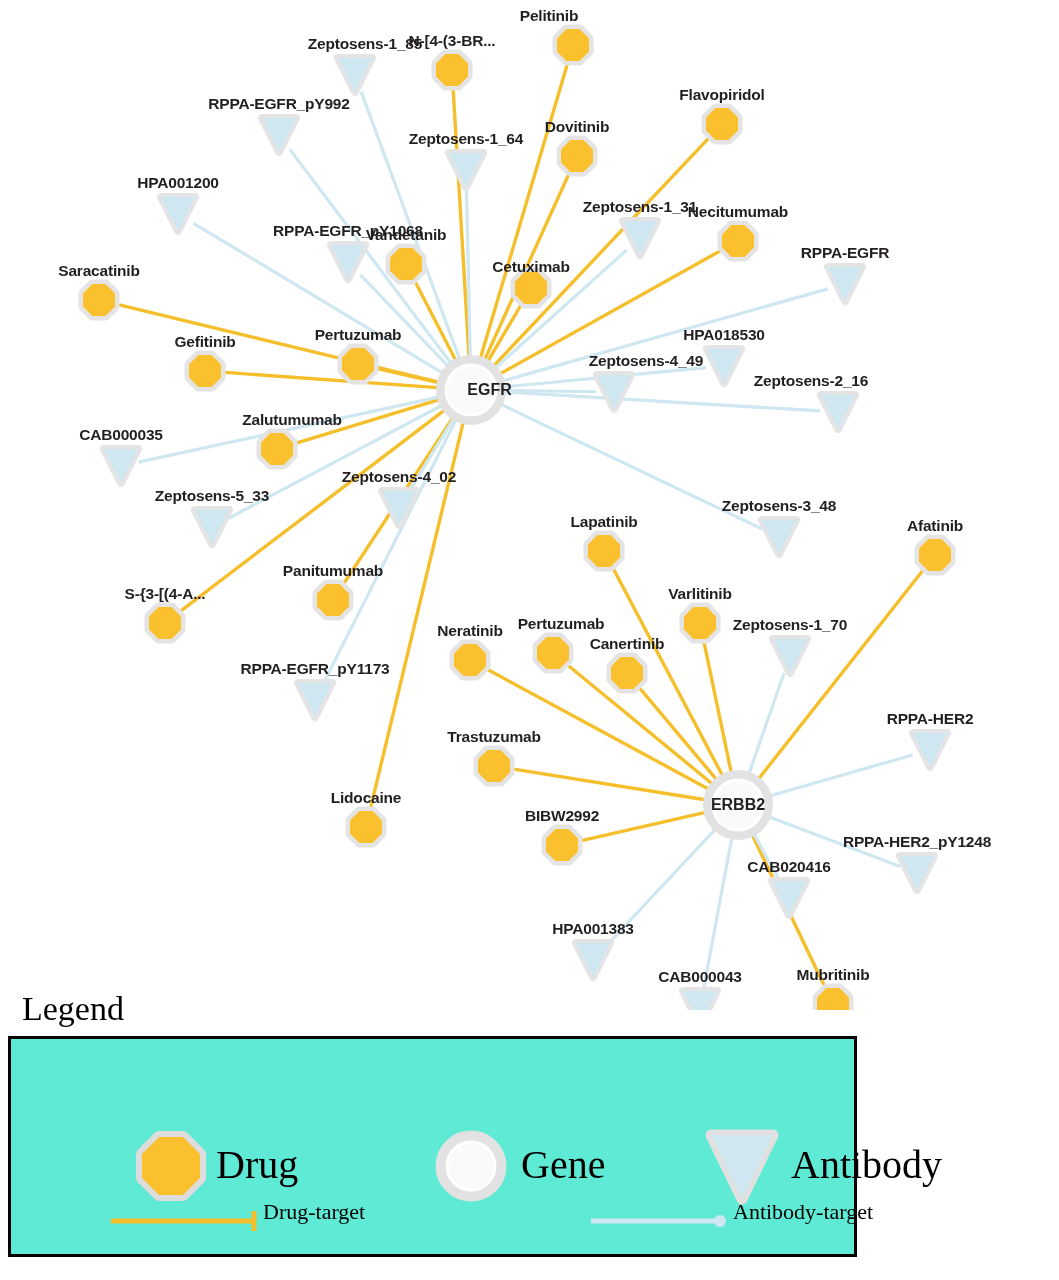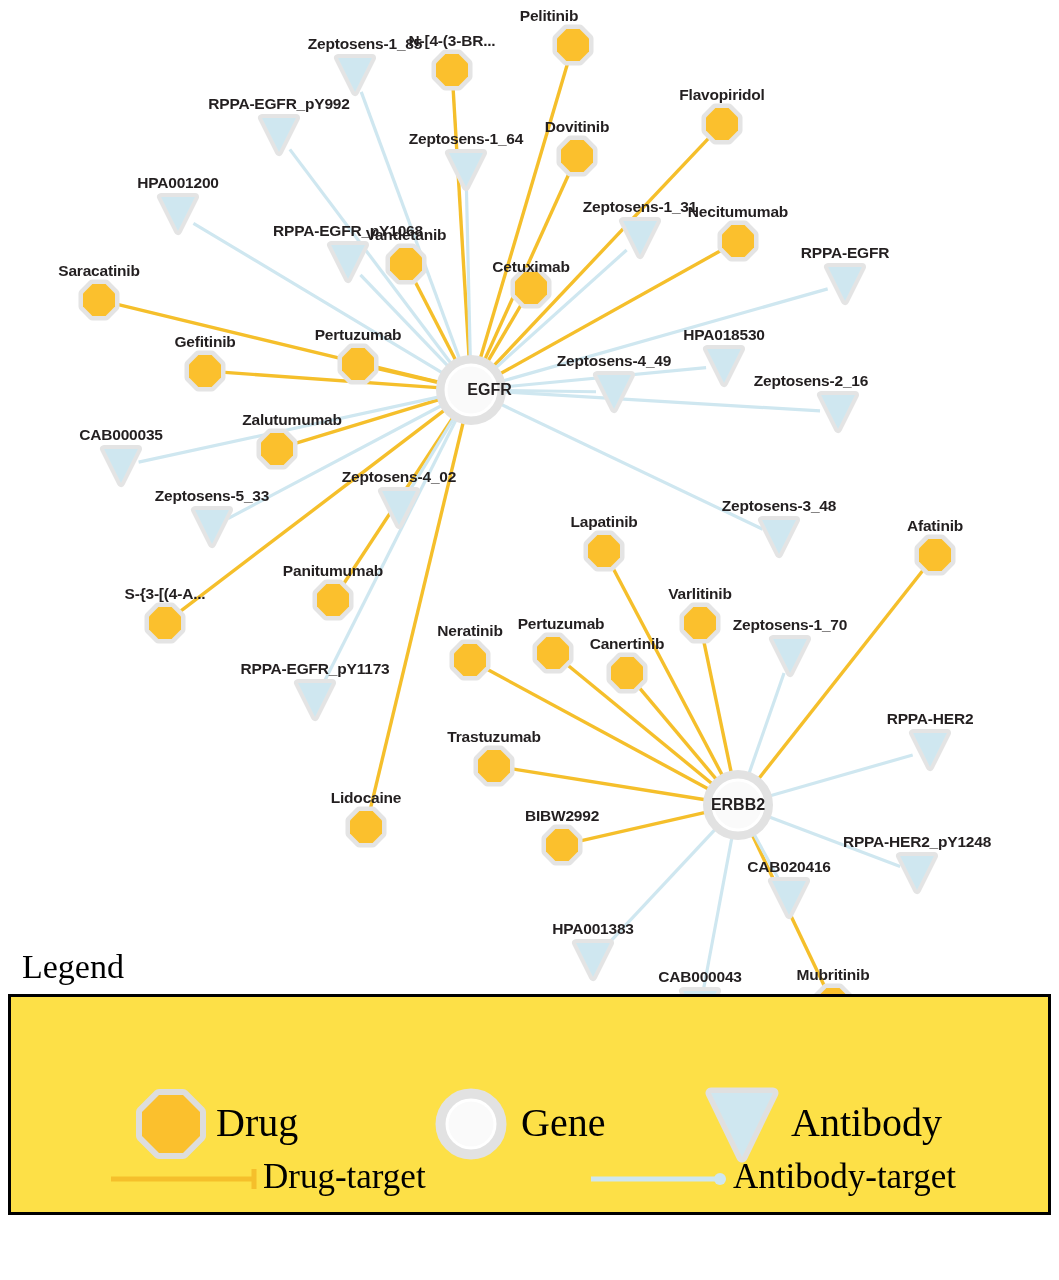--- a/index.html
+++ b/index.html
@@ -37,44 +37,44 @@
     position: absolute;
     font-weight: bold;
     font-size: 16px;
     color: #231f20;
     white-space: nowrap;
     transform: translate(-50%, -50%);
   }
   #legend-wrap {
     position: absolute;
     left: 8px;
-    top: 948px;
-    width: 1043px;
+    top: 990px;
+    width: 849px;
   }
   #legend-title {
     font-family: "Liberation Serif", serif;
     font-size: 34px;
     color: #000;
     margin: 0 0 8px 14px;
   }
   #legend-box {
     border: 3px solid #000;
     height: 215px;
     position: relative;
-    background: #fde047;
+    background: #5eead4;
   }
   .legend-text {
     position: absolute;
     font-family: "Liberation Serif", serif;
     font-size: 40px;
     color: #000;
     white-space: nowrap;
   }
   .legend-text.small {
-    font-size: 35px;
+    font-size: 22px;
   }
 </style>
 </head>
 <body>
 
 <div id="network">
   <svg id="edges" width="1059" height="1010">
       <line x1="567.329591203851" y1="64.1793238693275" x2="479.5056131942235" y2="361.23101419600874" stroke="#F5BF2B" stroke-width="3.4"></line>
       <line x1="453.1854123176195" y1="89.96483903359193" x2="469.22188152357074" y2="360.0527414496121" stroke="#F5BF2B" stroke-width="3.4"></line>
       <line x1="708.2739537669019" y1="138.5463278804945" x2="491.5890693496473" y2="368.18050817925825" stroke="#F5BF2B" stroke-width="3.4"></line>
@@ -308,21 +308,21 @@
     </svg>
   <div id="labels">
       <div class="node-label" style="left: 355px; top: 53px; margin-left: 10px;">Zeptosens-1_85</div>
       <div class="node-label" style="left: 279px; top: 113px;">RPPA-EGFR_pY992</div>
       <div class="node-label" style="left: 466px; top: 148px;">Zeptosens-1_64</div>
       <div class="node-label" style="left: 178px; top: 192px;">HPA001200</div>
       <div class="node-label" style="left: 640px; top: 216px;">Zeptosens-1_31</div>
       <div class="node-label" style="left: 348px; top: 240px;">RPPA-EGFR_pY1068</div>
       <div class="node-label" style="left: 845px; top: 262px;">RPPA-EGFR</div>
       <div class="node-label" style="left: 724px; top: 344px;">HPA018530</div>
-      <div class="node-label" style="left: 614px; top: 370px;">Zeptosens-4_49</div>
+      <div class="node-label" style="left: 646px; top: 370px;">Zeptosens-4_49</div>
       <div class="node-label" style="left: 811px; top: 390px;">Zeptosens-2_16</div>
       <div class="node-label" style="left: 121px; top: 444px;">CAB000035</div>
       <div class="node-label" style="left: 399px; top: 486px;">Zeptosens-4_02</div>
       <div class="node-label" style="left: 212px; top: 505px;">Zeptosens-5_33</div>
       <div class="node-label" style="left: 779px; top: 515px;">Zeptosens-3_48</div>
       <div class="node-label" style="left: 790px; top: 634px;">Zeptosens-1_70</div>
       <div class="node-label" style="left: 315px; top: 678px;">RPPA-EGFR_pY1173</div>
       <div class="node-label" style="left: 930px; top: 728px;">RPPA-HER2</div>
       <div class="node-label" style="left: 917px; top: 851px;">RPPA-HER2_pY1248</div>
       <div class="node-label" style="left: 789px; top: 876px;">CAB020416</div>

